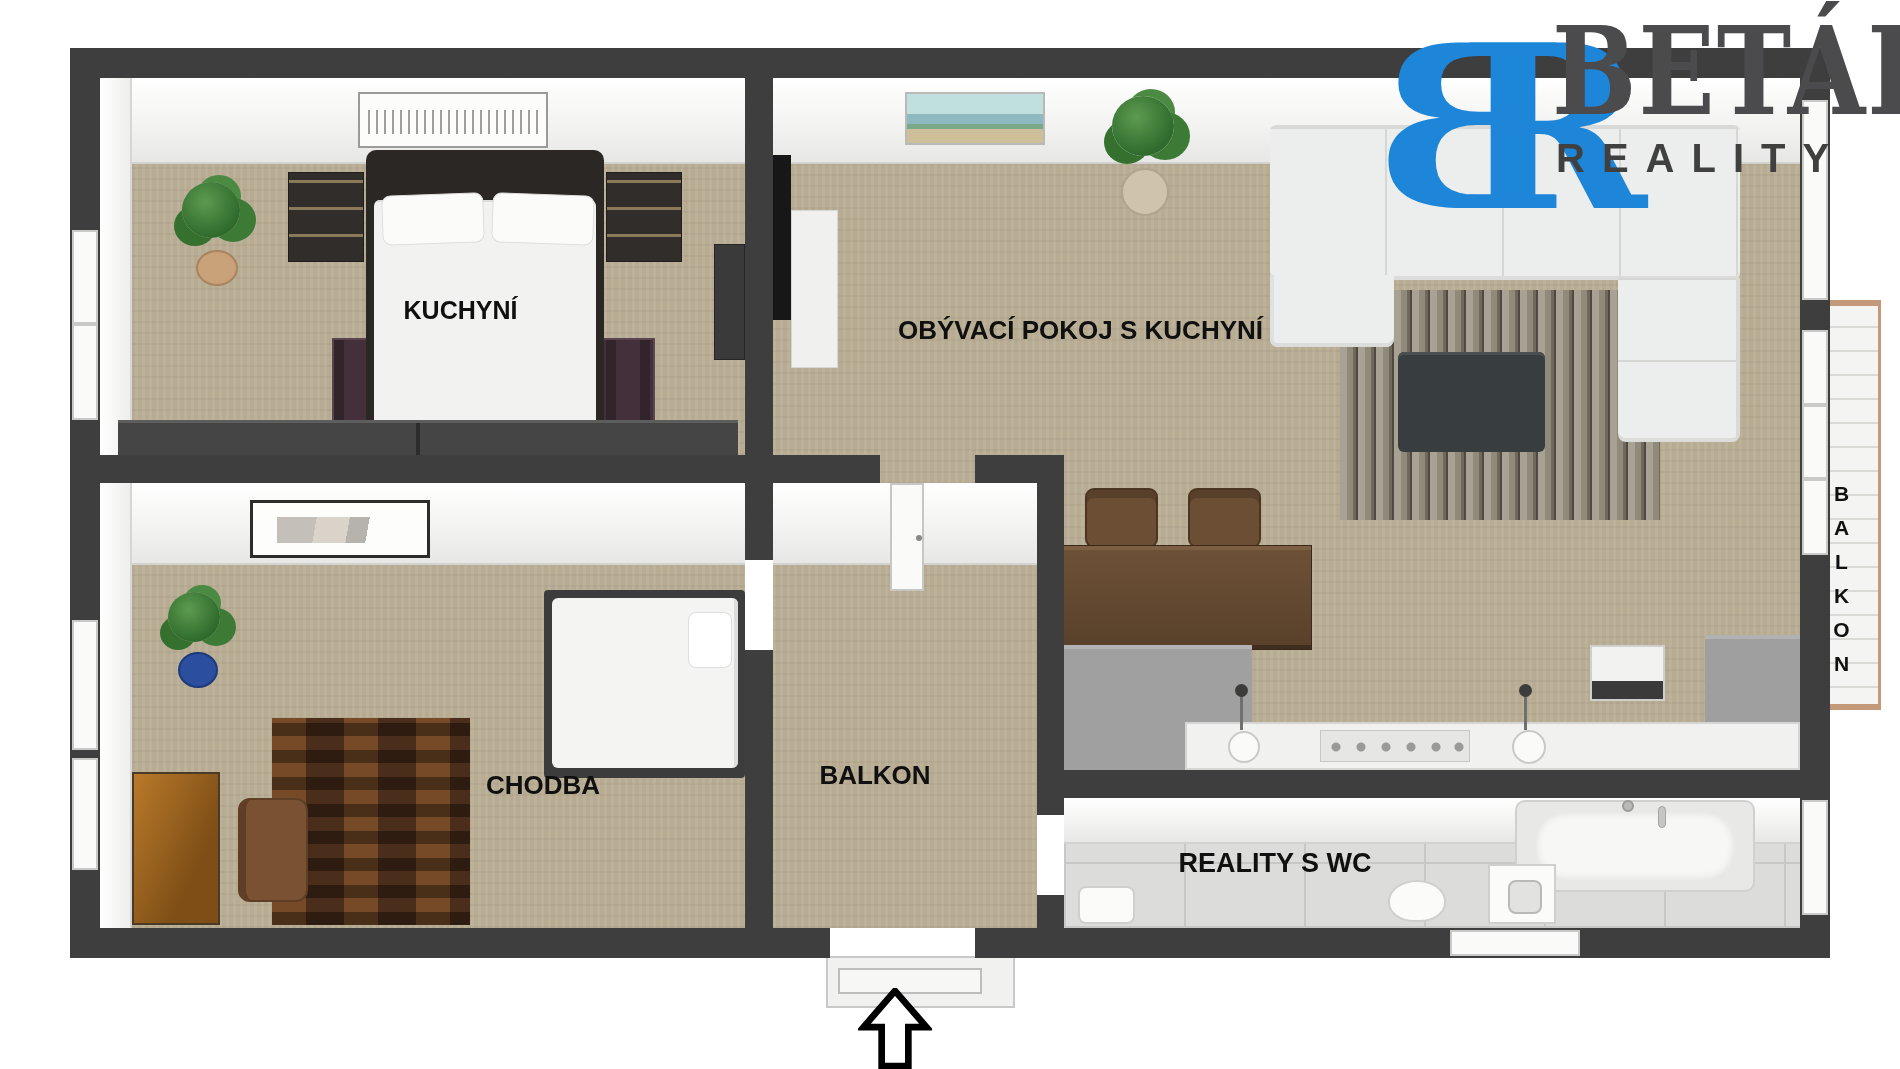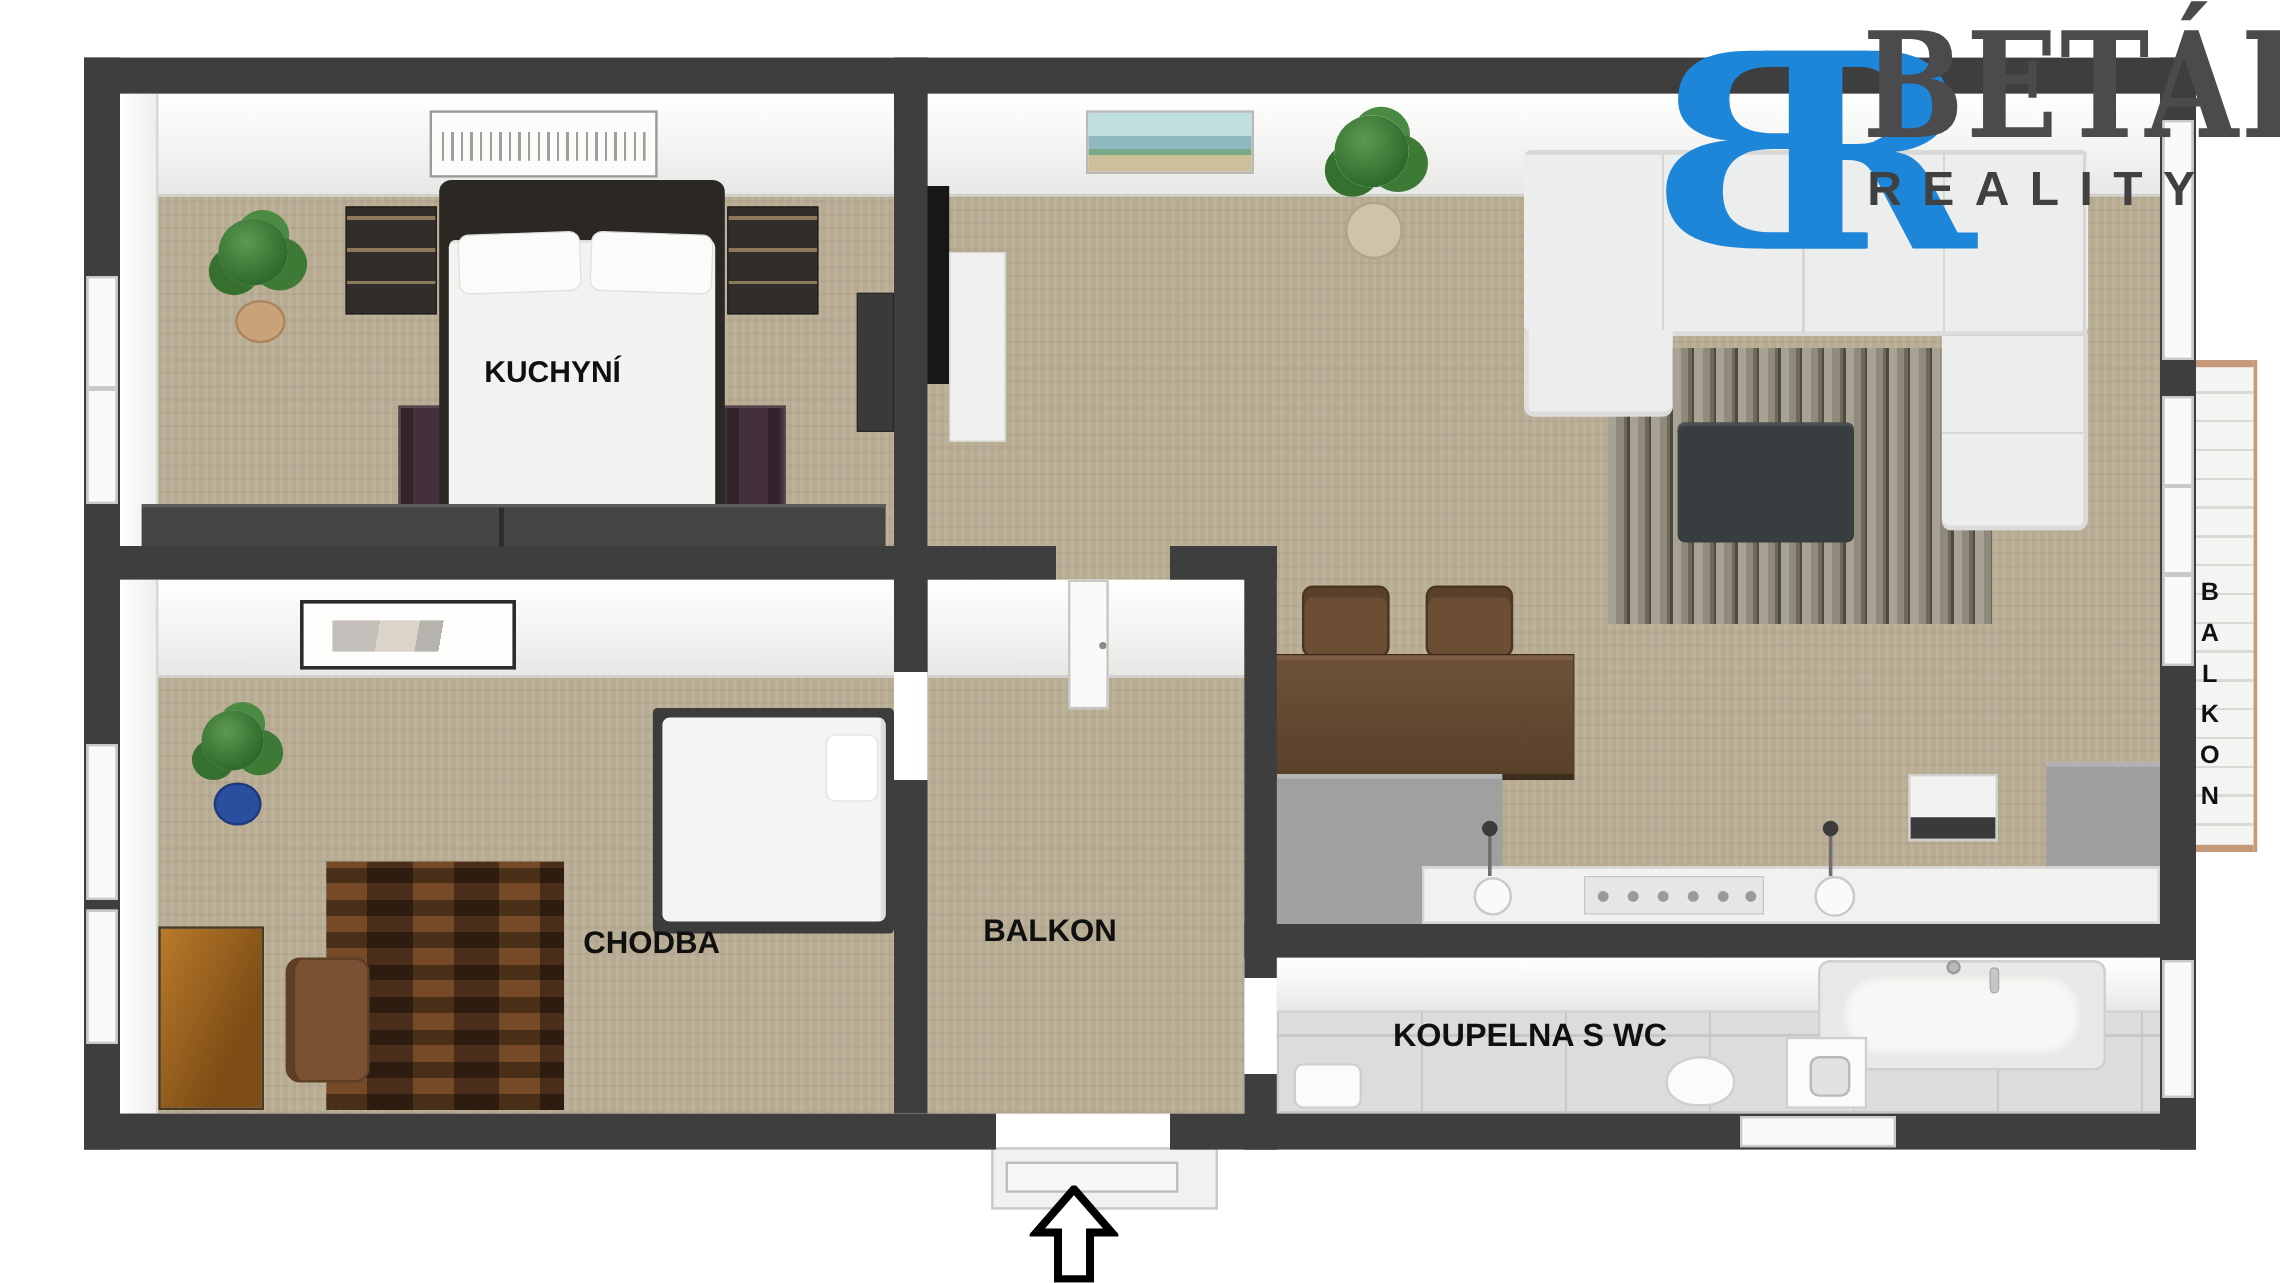--- a/index.html
+++ b/index.html
@@ -178,23 +178,24 @@
   <div class="win" style="left:1450px;top:930px;height:26px;width:130px;"></div>
 
   <div class="abs" style="left:826px;top:956px;width:185px;height:48px;background:#f1f1f0;border:2px solid #c9c9c7;z-index:29;">
     <div class="abs" style="left:10px;top:10px;width:140px;height:22px;border:2px solid #bdbdbb;background:#f7f7f5;"></div>
   </div>
   <svg class="abs" style="left:858px;top:988px;z-index:35;" width="74" height="81" viewBox="0 0 74 85">
     <polygon points="37,3 70,41 51,41 51,82 23,82 23,41 4,41" fill="#ffffff" stroke="#000000" stroke-width="7" stroke-linejoin="miter"></polygon>
   </svg>
 
   <div class="label" style="left:378px;top:296px;width:165px;text-align:center;font-size:25px;">KUCHYNÍ</div>
+  <div class="label" style="left:898px;top:315px;width:320px;text-align:center;font-size:26px;">OBÝVACÍ POKOJ S KUCHYNÍ</div>
   <div class="label" style="left:458px;top:770px;width:170px;text-align:center;font-size:26px;">CHODBA</div>
   <div class="label" style="left:800px;top:760px;width:150px;text-align:center;font-size:26px;">BALKON</div>
-  <div class="label" style="left:1155px;top:848px;width:240px;text-align:center;font-size:27px;">KOUPELNA S WC</div>
+  <div class="label" style="left:1155px;top:848px;width:240px;text-align:center;font-size:27px;">REALITY S WC</div>
   <div class="label balcony-label" style="left:1829px;top:482px;height:210px;font-size:21px;">BALKON</div>
 
   <div class="monogram">
     <span class="m-left">B</span><span class="m-right">R</span>
   </div>
   <div class="brandname">BETÁK</div>
   <div class="brandtag">REALITY</div>
 
 </div>
 

